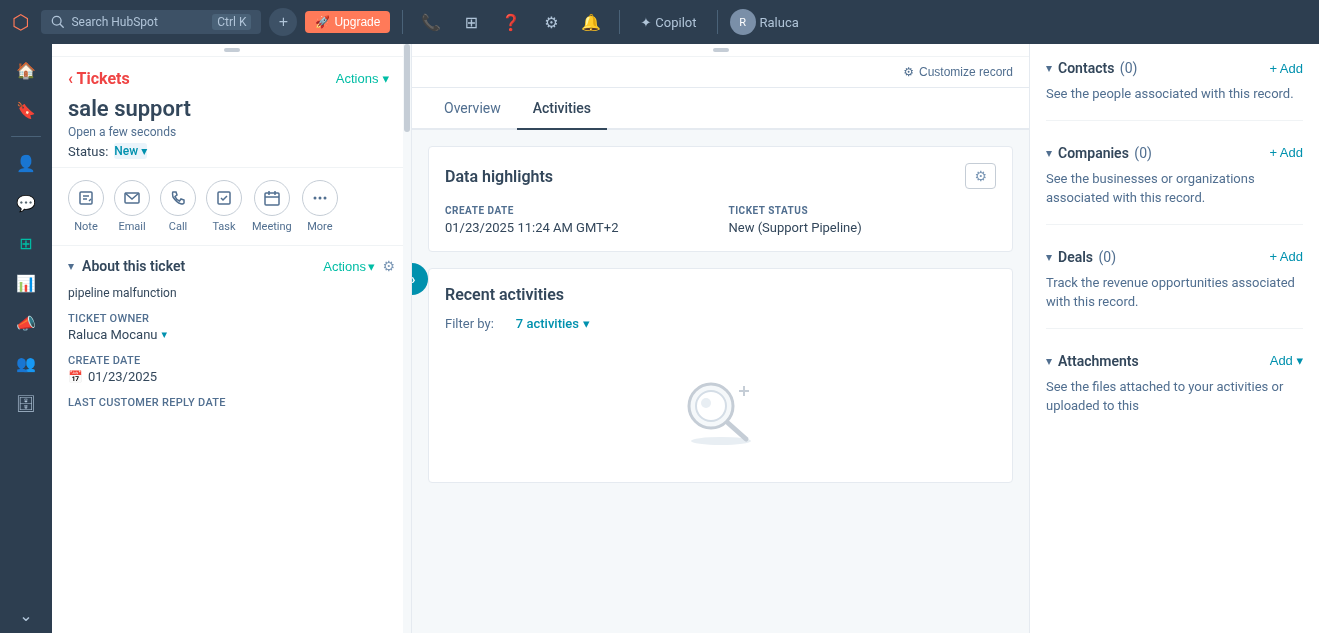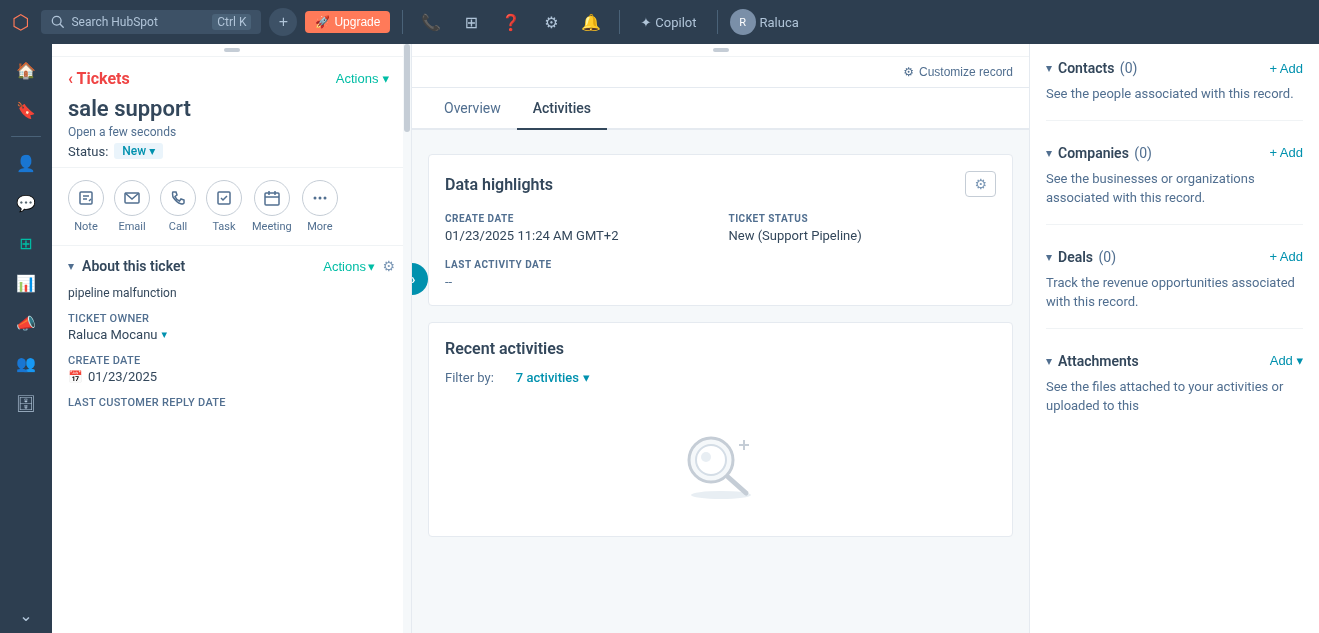--- a/index.html
+++ b/index.html
@@ -41,21 +41,21 @@
     }
 
     .lp-header { padding: 12px 16px 8px; border-bottom: 1px solid #f0f3f5; }
     .lp-breadcrumb { display: flex; align-items: center; gap: 6px; margin-bottom: 8px; }
     .lp-back { color: #ef4444; font-size: 16px; cursor: pointer; text-decoration: none; font-weight: bold; }
     .lp-actions-btn { display: flex; align-items: center; gap: 4px; color: #00bda5; font-size: 13px; cursor: pointer; margin-left: auto; background: none; border: none; padding: 2px 6px; }
     .lp-title { font-size: 22px; font-weight: 600; color: #33475b; margin-bottom: 4px; }
     .lp-subtitle { font-size: 12px; color: #516f90; margin-bottom: 4px; }
     .lp-status { display: flex; align-items: center; gap: 6px; font-size: 13px; }
     .lp-status-label { color: #33475b; }
-    .status-badge { background: #eaf4fb; color: #0091ae; border-radius: 3px; padding: 1px 8px; font-size: 12px; font-weight: 500; cursor: pointer; display: flex; align-items: center; gap: 3px; }
+    .status-badge { background: #eaf4fb; color: #0091ae; border-radius: 3px; padding: 1px 0; font-size: 12px; font-weight: 500; cursor: pointer; display: flex; align-items: center; gap: 3px; }
 
     
     .action-buttons { display: flex; align-items: center; gap: 10px; padding: 12px 16px; border-bottom: 1px solid #f0f3f5; }
     .action-btn { display: flex; flex-direction: column; align-items: center; gap: 4px; cursor: pointer; color: #516f90; font-size: 11px; }
     .action-btn-circle { width: 36px; height: 36px; border-radius: 50%; border: 1px solid #c5cdd6; display: flex; align-items: center; justify-content: center; background: white; font-size: 14px; color: #516f90; }
 
     
     .about-section { padding: 12px 16px; }
     .about-header { display: flex; align-items: center; gap: 8px; margin-bottom: 12px; }
     .about-toggle { color: #516f90; cursor: pointer; font-size: 12px; }
@@ -74,21 +74,21 @@
 
     
     .center-panel { flex: 1; overflow-y: auto; background: #f5f8fa; }
     .center-top-bar { display: flex; align-items: center; justify-content: flex-end; padding: 8px 16px; background: white; border-bottom: 1px solid #e5eaf0; }
     .customize-btn { display: flex; align-items: center; gap: 5px; color: #516f90; font-size: 12px; cursor: pointer; background: none; border: none; }
 
     .tabs-bar { display: flex; background: white; border-bottom: 2px solid #e5eaf0; padding: 0 16px; }
     .tab { padding: 12px 16px; font-size: 14px; color: #516f90; cursor: pointer; border-bottom: 2px solid transparent; margin-bottom: -2px; }
     .tab.active { color: #33475b; font-weight: 500; border-bottom-color: #33475b; }
 
-    .center-content { padding: 16px; margin-top: 8px; }
+    .center-content { padding: 16px; }
 
     
     .data-highlights-card { background: white; border-radius: 4px; border: 1px solid #e5eaf0; padding: 16px; margin-bottom: 16px; }
     .dh-header { display: flex; align-items: center; justify-content: space-between; margin-bottom: 16px; }
     .dh-title { font-size: 16px; font-weight: 600; color: #33475b; }
     .dh-gear { color: #7c98b6; cursor: pointer; background: white; border: 1px solid #c5cdd6; border-radius: 4px; padding: 4px 8px; font-size: 14px; }
     .dh-fields { display: grid; grid-template-columns: 1fr 1fr; gap: 16px; }
     .dh-field { }
     .dh-field-label { font-size: 10px; font-weight: 700; color: #516f90; text-transform: uppercase; letter-spacing: 0.5px; margin-bottom: 4px; }
     .dh-field-value { font-size: 13px; color: #33475b; }
@@ -349,24 +349,20 @@
           </div>
           <div class="dh-fields">
             <div class="dh-field">
               <div class="dh-field-label">CREATE DATE</div>
               <div class="dh-field-value">01/23/2025 11:24 AM GMT+2</div>
             </div>
             <div class="dh-field">
               <div class="dh-field-label">TICKET STATUS</div>
               <div class="dh-field-value">New (Support Pipeline)</div>
             </div>
-            <div class="dh-field dh-field-center">
-              <div class="dh-field-label">LAST ACTIVITY DATE</div>
-              <div class="dh-field-empty">--</div>
-            </div>
           </div>
         </div>
 
         <div class="recent-activities-card">
           <div class="ra-header">
             <span class="ra-title">Recent activities</span>
           </div>
           <div class="filter-bar">
             <span>Filter by:</span>
             <div class="filter-link">

